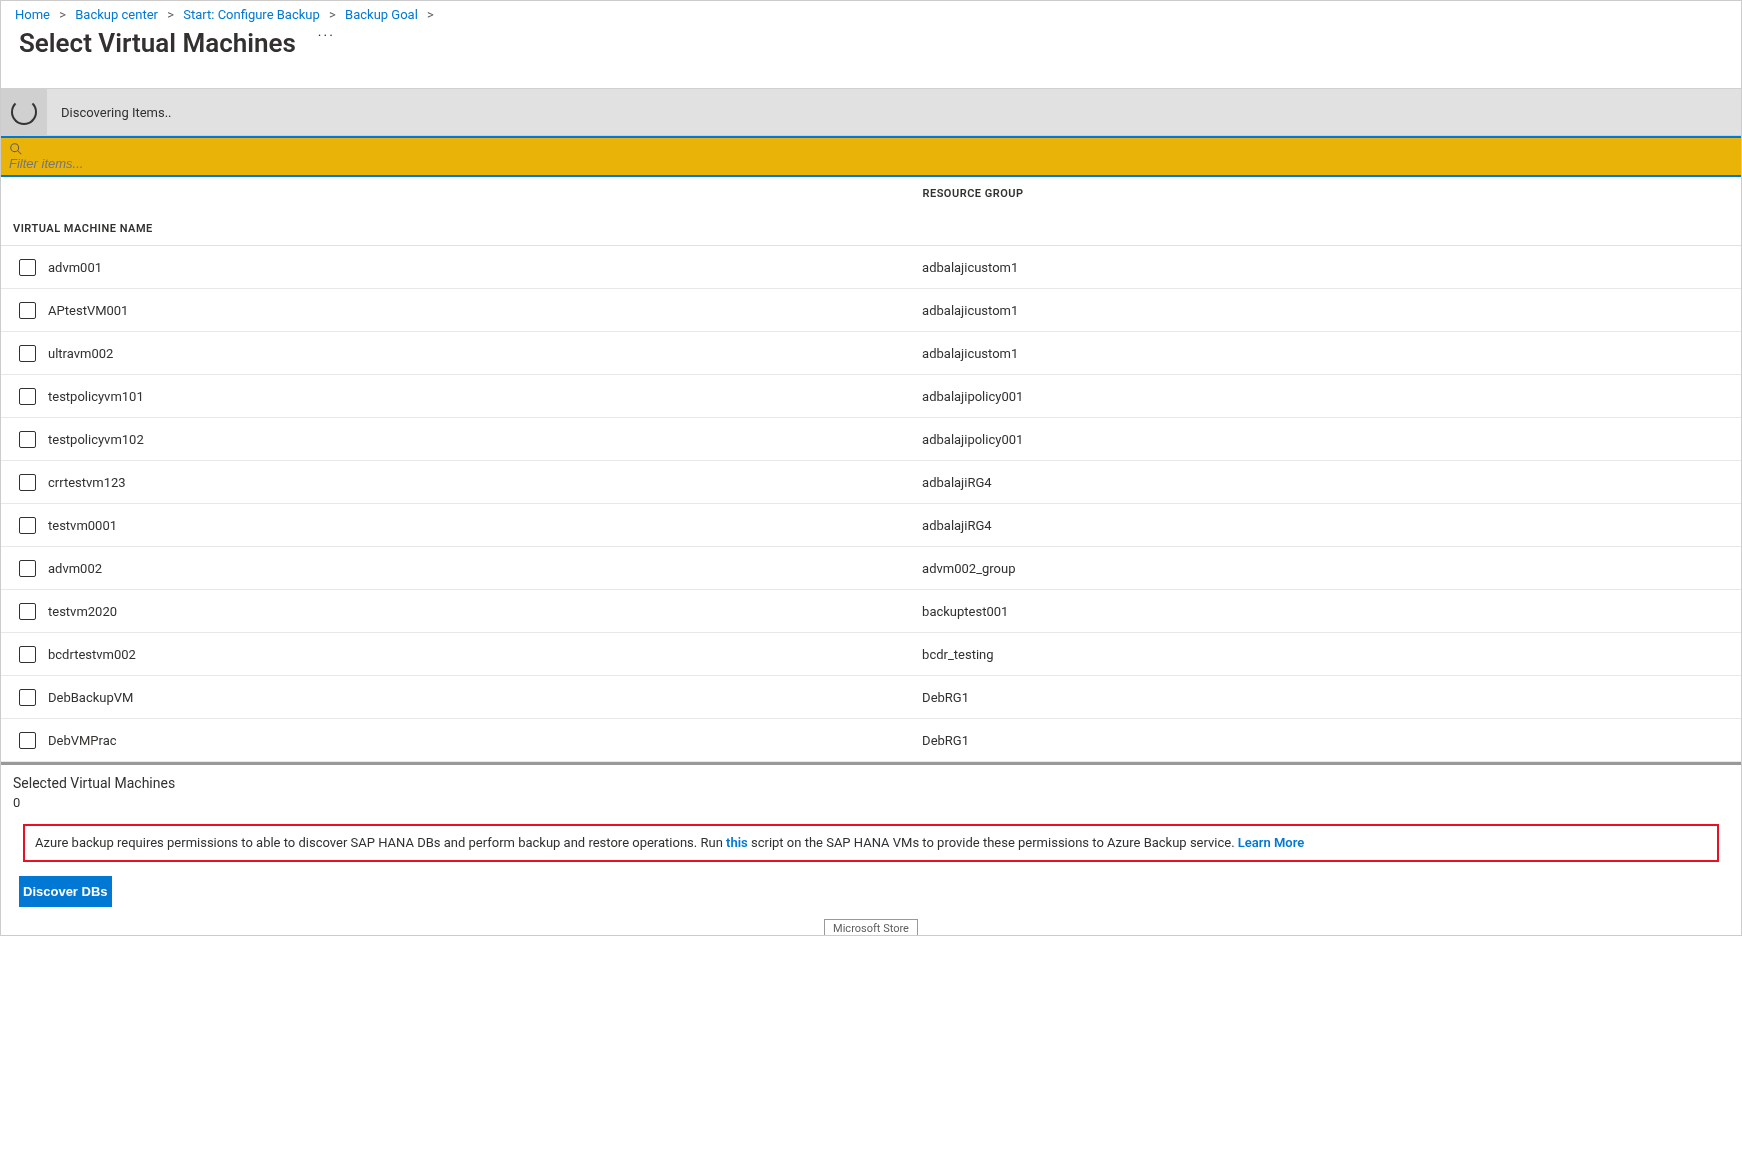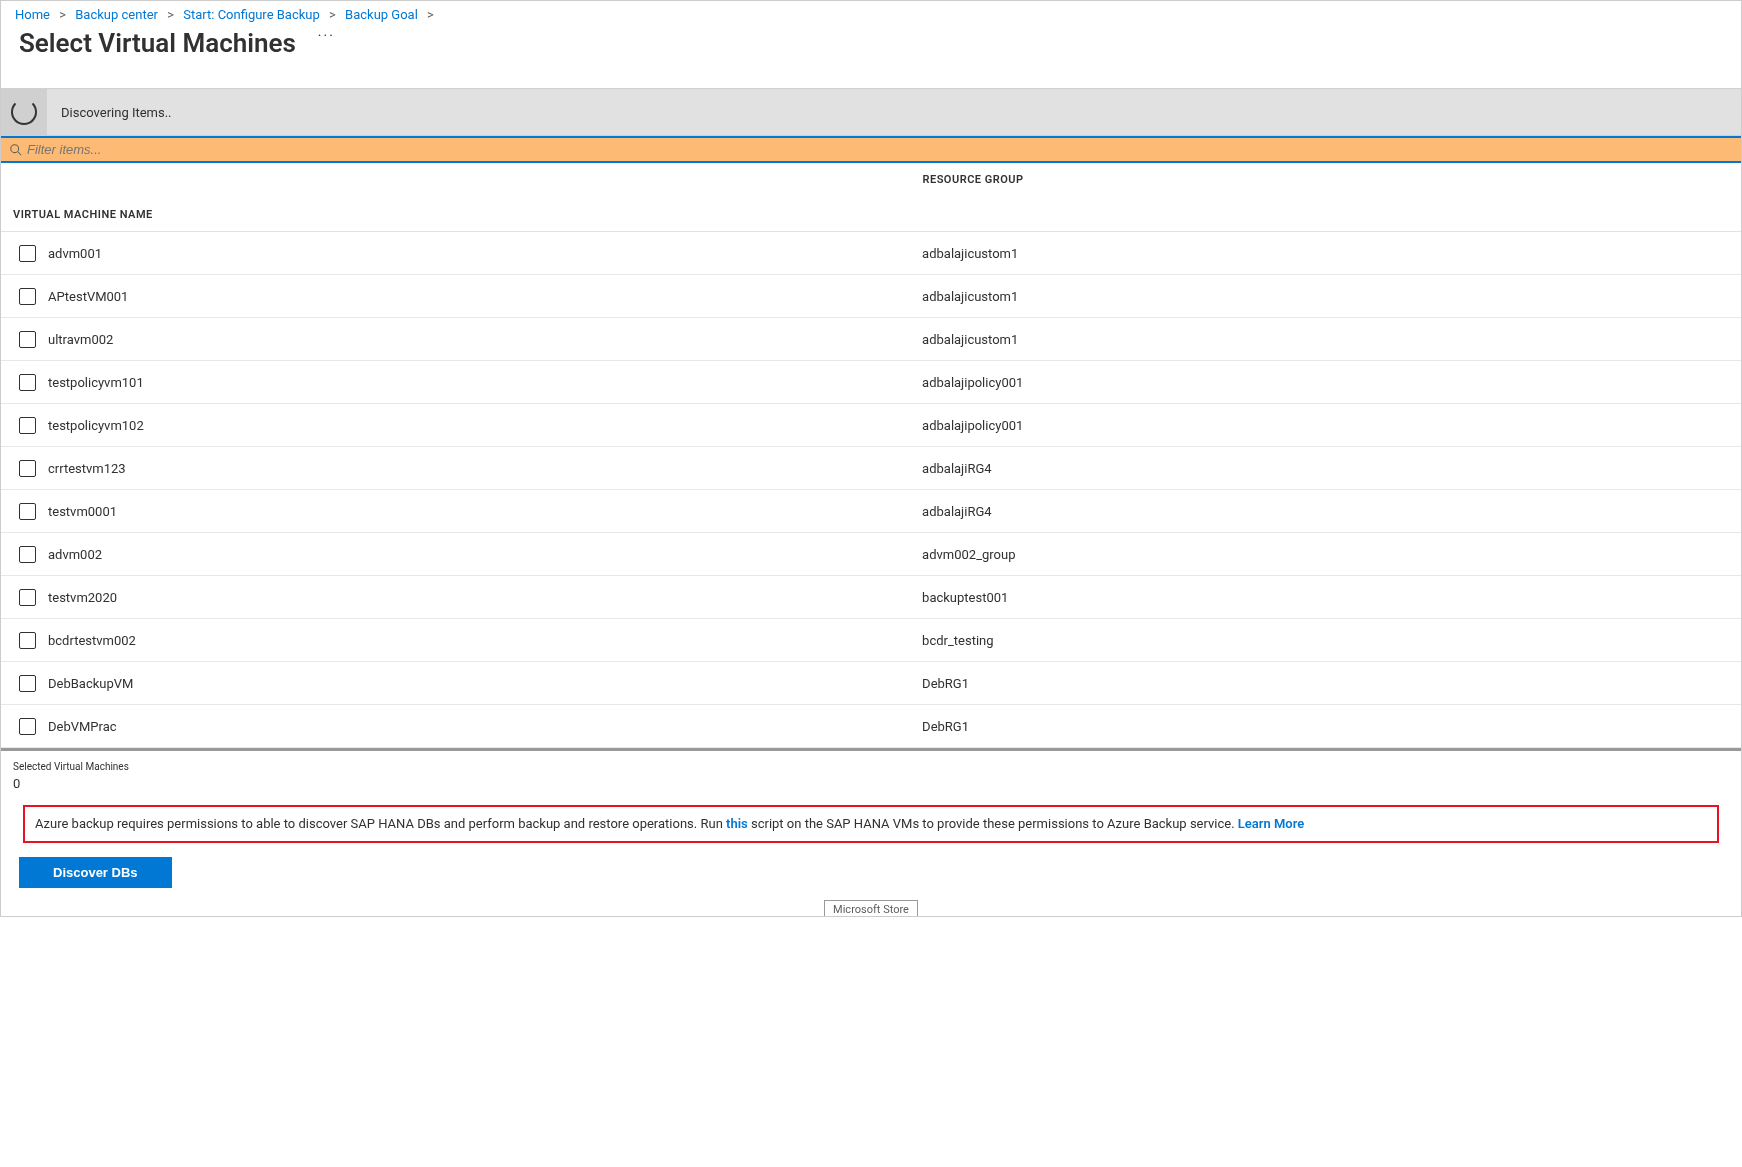--- a/index.html
+++ b/index.html
@@ -71,25 +71,26 @@
       border-top-color: transparent;
       border-radius: 50%;
     }
     .status-text {
       margin-left: 14px;
       font-size: 13px;
       color: #323130;
     }
     .filter-row {
       display: flex;
-      align-items: flex-end;
+      align-items: flex-start;
       border-top: 2px solid #0078d4;
       border-bottom: 2px solid #0078d4;
       padding: 4px 8px;
-      background: #fdba74;
+      background: #eab308;
+      flex-direction: column;
     }
     .search-icon {
       width: 14px;
       height: 14px;
       margin-right: 4px;
       display: inline-flex;
       align-items: center;
       justify-content: center;
     }
     .filter-input {
@@ -145,21 +146,21 @@
     .rg-name {
       flex: 0 0 47%;
       font-size: 13px;
       color: #323130;
     }
     .footer {
       border-top: 3px solid #999999;
       padding: 10px 12px 4px 12px;
     }
     .selected-label {
-      font-size: 10px;
+      font-size: 14px;
       color: #323130;
       margin-bottom: 4px;
     }
     .selected-count {
       font-size: 13px;
       color: #323130;
     }
     .info-banner {
       margin: 14px 10px 10px 10px;
       border: 2px solid #e81123;
@@ -174,21 +175,21 @@
       text-decoration: none;
       cursor: pointer;
     }
     .discover-btn {
       margin: 0 0 14px 18px;
       background: #0078d4;
       color: #ffffff;
       border: none;
       font-size: 13px;
       font-weight: 600;
-      padding: 8px 34px;
+      padding: 8px 4px;
       cursor: pointer;
     }
     .bottom-tooltip {
       position: relative;
       text-align: center;
       margin-top: -2px;
     }
     .bottom-tooltip span {
       display: inline-block;
       border: 1px solid #999999;

